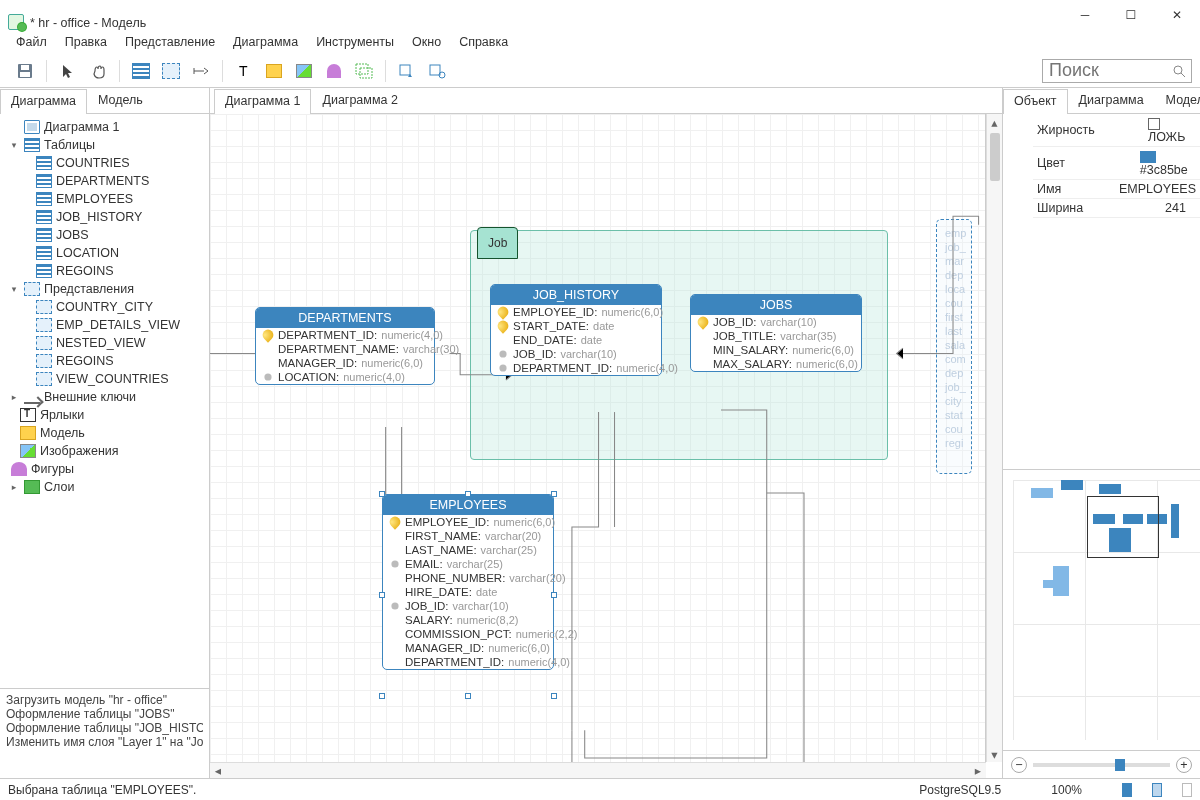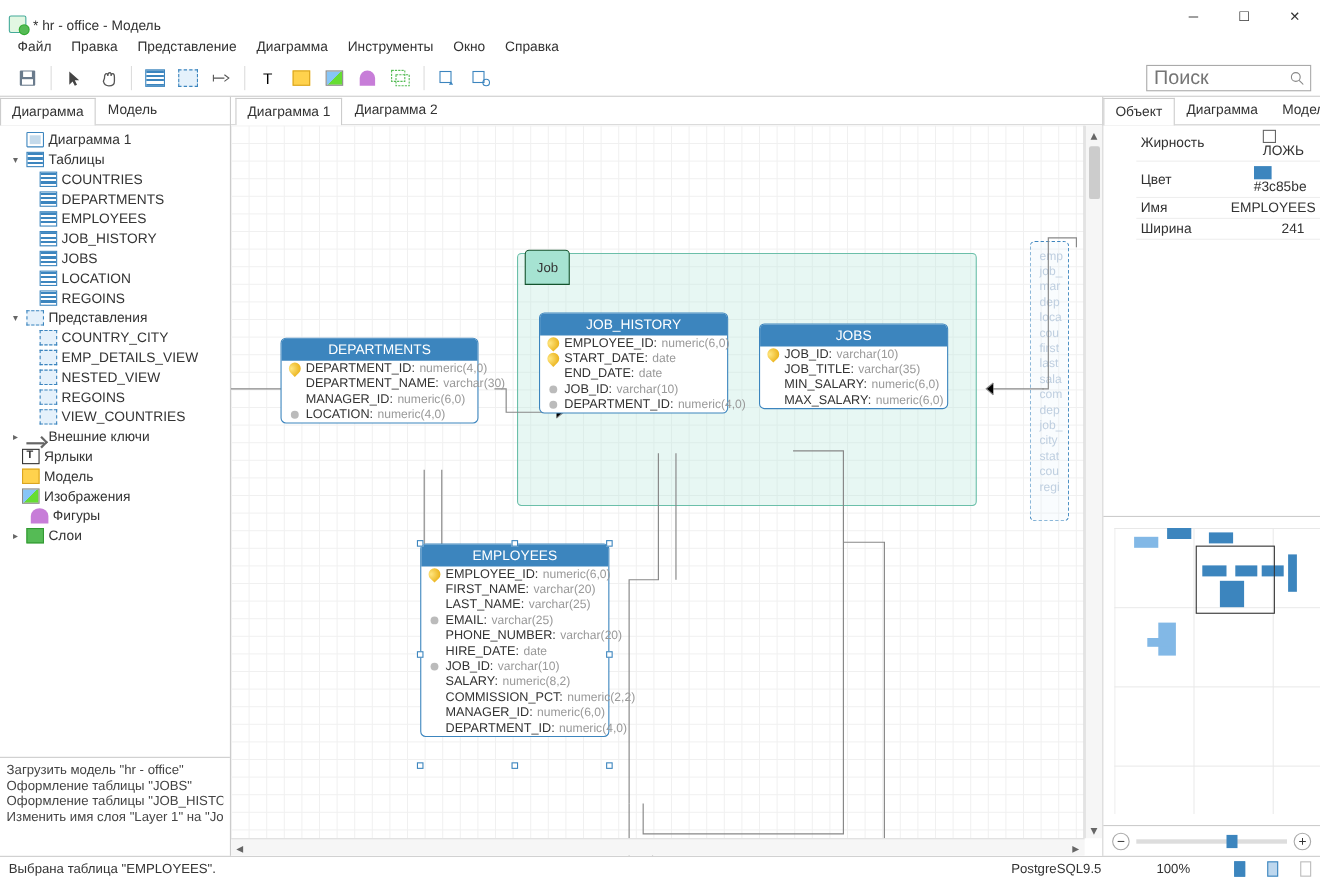--- a/index.html
+++ b/index.html
@@ -272,21 +272,21 @@
           <span>Ярлыки</span>
       </div>
       <div class="tree-item depth-1" style="padding-left:20px;">
         <span class="ticon note"></span>
           <span>Модель</span>
       </div>
       <div class="tree-item depth-1" style="padding-left:20px;">
         <span class="ticon image"></span>
           <span>Изображения</span>
       </div>
-      <div class="tree-item depth-1" style="padding-left:28px;">
+      <div class="tree-item depth-1" style="padding-left:11px;">
         <span class="ticon shape"></span>
           <span>Фигуры</span>
       </div>
       <div class="tree-item depth-1">
         <span class="expander">▸</span>
         <span class="ticon layer"></span>
           <span>Слои</span>
       </div>
     </div>
     <div class="history">

